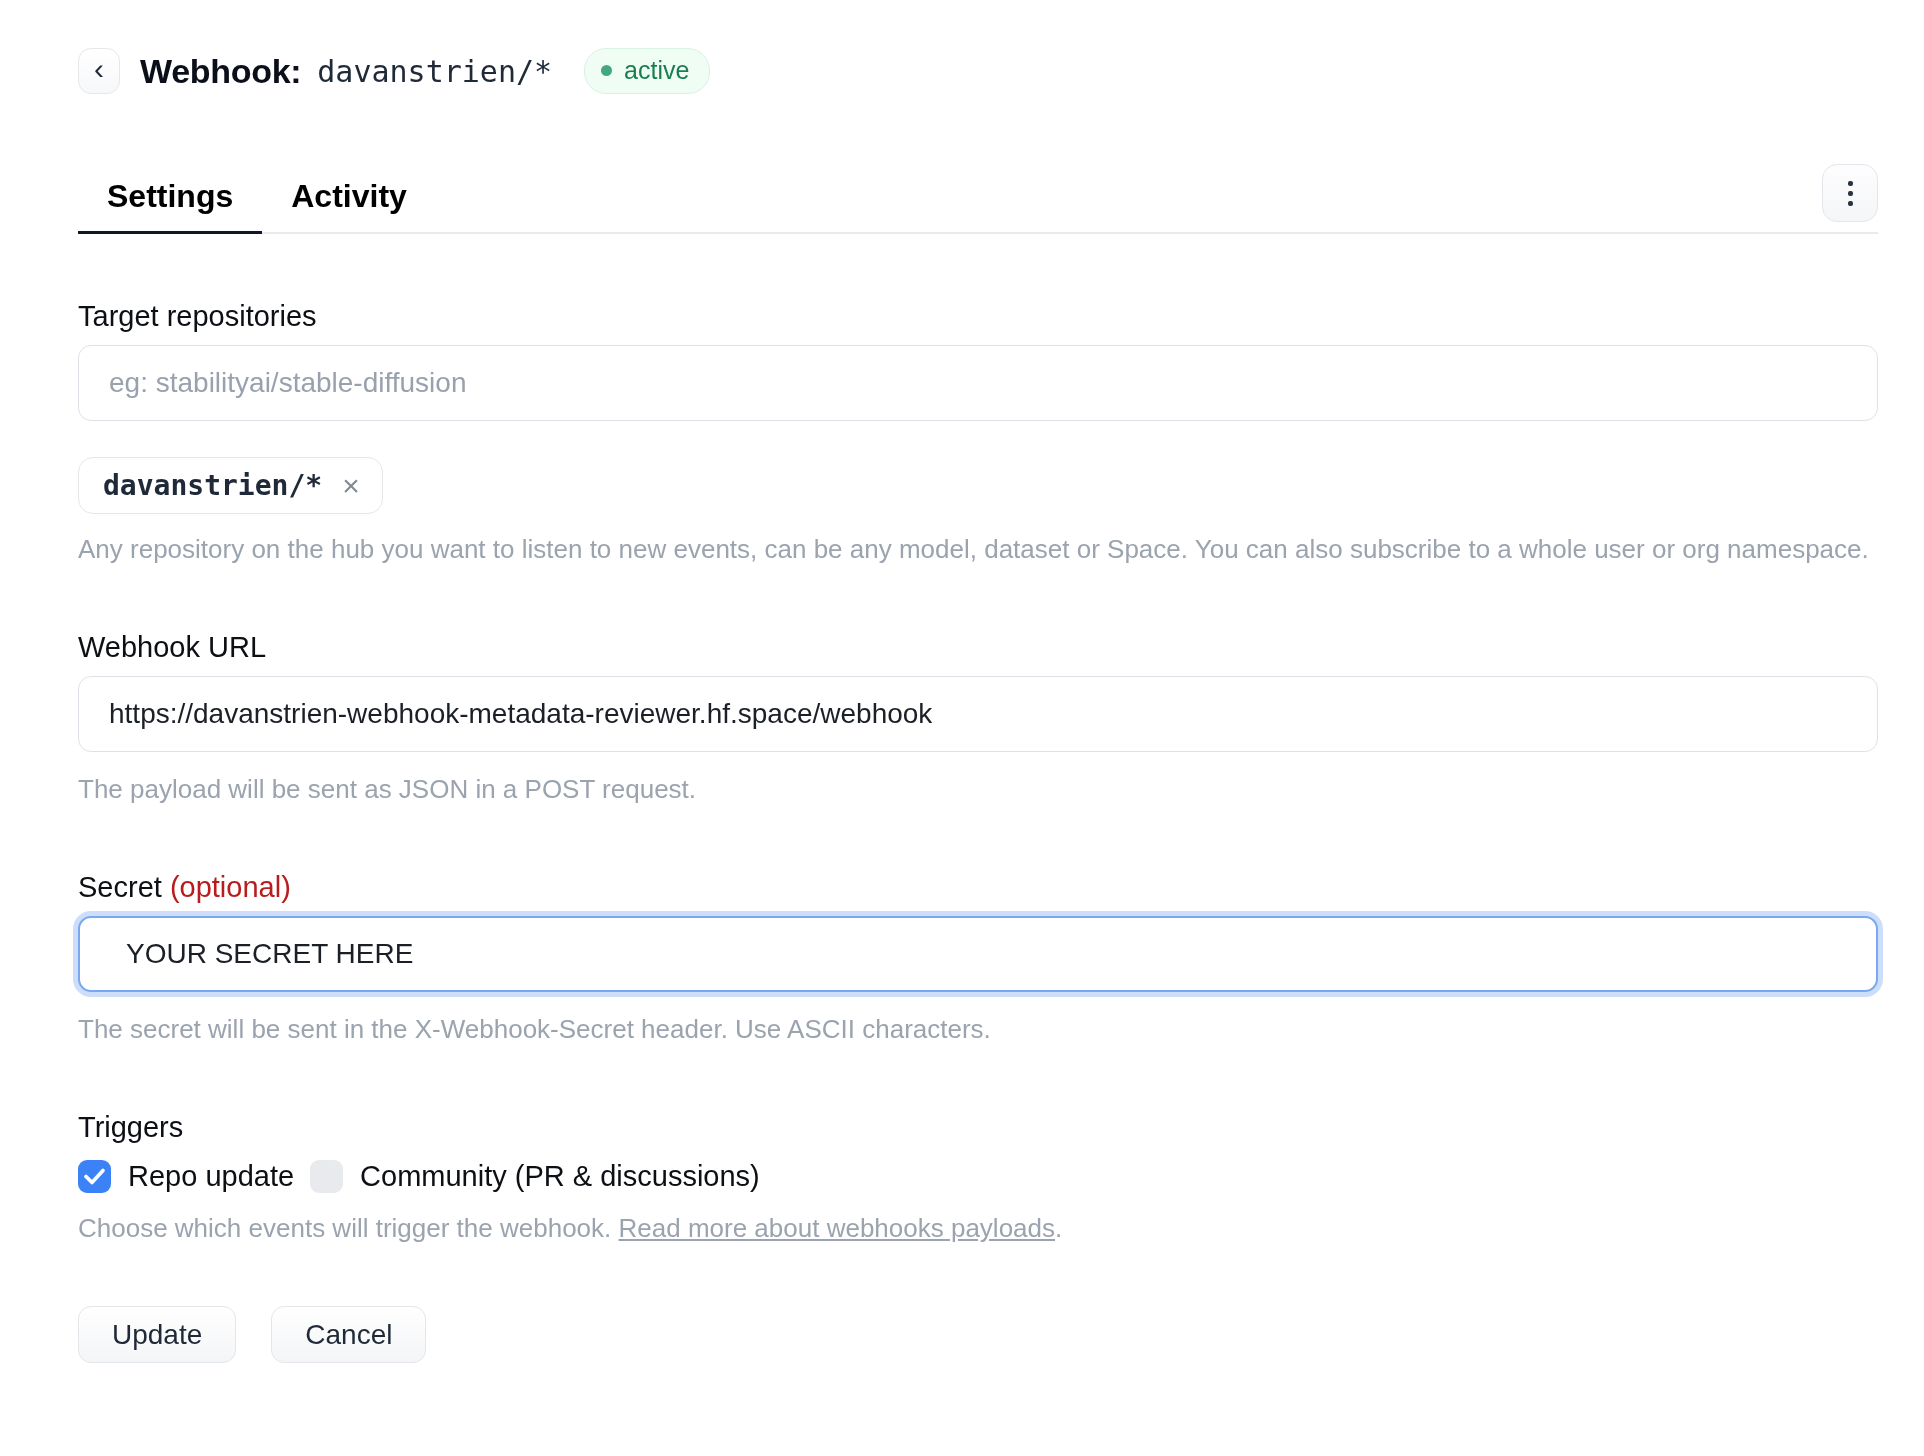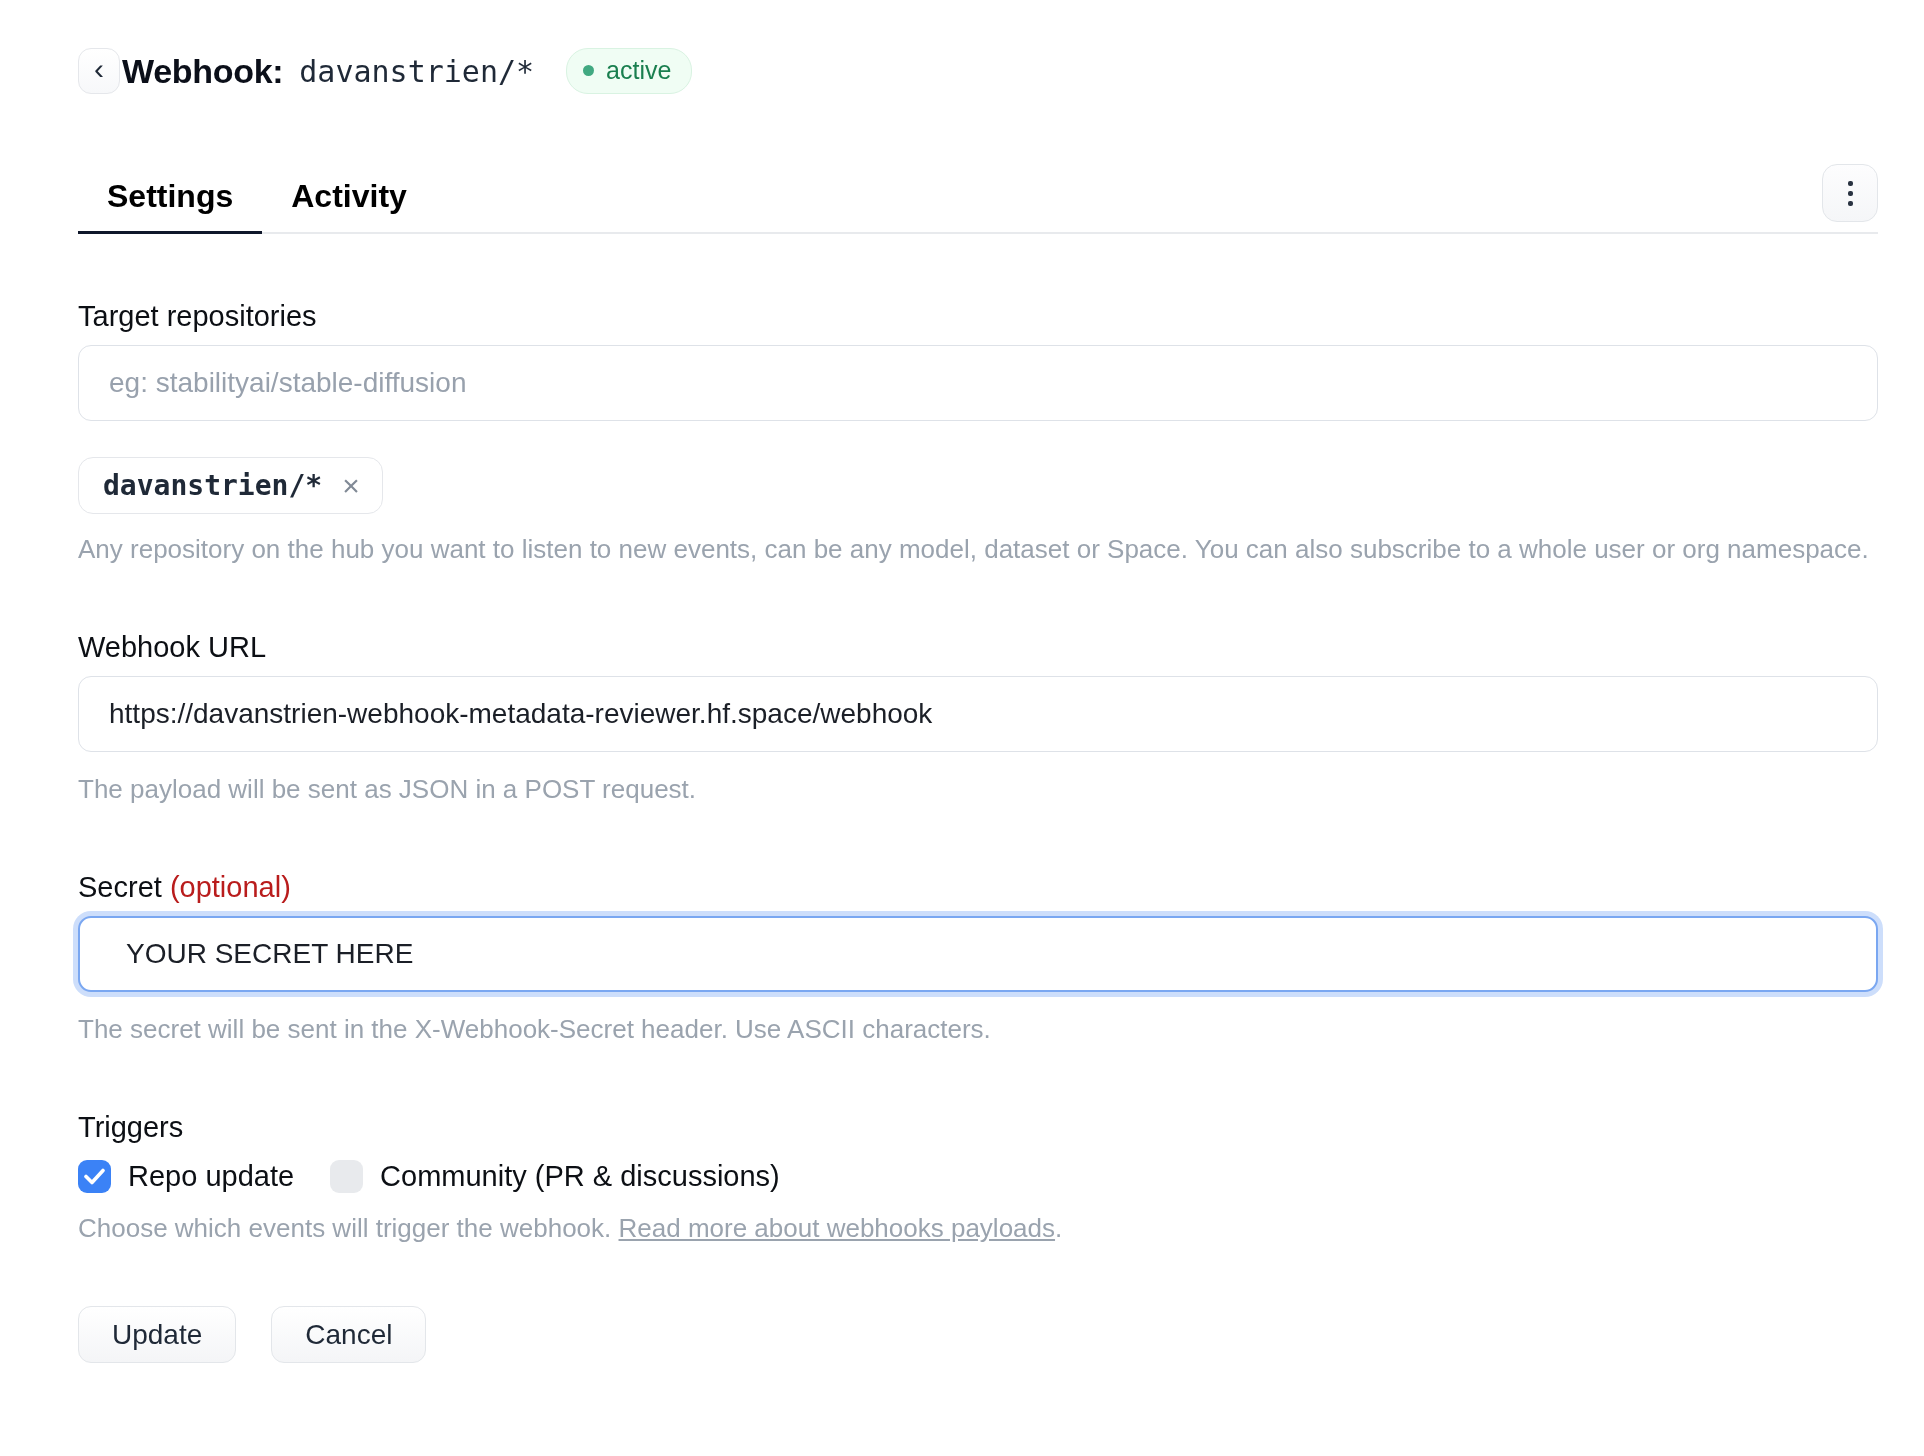--- a/index.html
+++ b/index.html
@@ -8,21 +8,21 @@
 
   
   .header-row { display: flex; align-items: center; }
   .back-btn {
     width: 42px; height: 46px; border: 1.5px solid #e5e7eb; border-radius: 13px;
     background: linear-gradient(180deg, #ffffff, #f7f8fa);
     display: flex; align-items: center; justify-content: center;
     color: #1f2937; font-size: 30px; line-height: 1; cursor: pointer; flex: 0 0 auto;
     padding-bottom: 4px;
   }
-  .page-title { font-size: 34px; font-weight: 700; color: #0b0f19; margin-left: 2px; letter-spacing: -0.3px; }
+  .page-title { font-size: 34px; font-weight: 700; color: #0b0f19; margin-left: 20px; letter-spacing: -0.3px; }
   .page-title-name { font-family: "DejaVu Sans Mono", monospace; font-weight: 400; font-size: 30px; color: #1f2937; margin-left: 16px; }
   .status-badge {
     display: inline-flex; align-items: center; gap: 12px; margin-left: 32px;
     background: #f0fdf4; border: 1.5px solid #d9f3e2; border-radius: 22px;
     padding: 7px 20px 8px 16px;
   }
   .status-dot { width: 11px; height: 11px; border-radius: 50%; background: #41a981; }
   .status-text { font-size: 25px; color: #1a7f4f; }
 
   
@@ -59,21 +59,21 @@
 
   .tag-row { margin-top: 36px; }
   .repo-tag {
     display: inline-flex; align-items: center; gap: 20px; height: 57px;
     border: 1.5px solid #e5e7eb; border-radius: 15px; background: #ffffff; padding: 0 22px 0 24px;
   }
   .repo-tag .tag-text { font-family: "DejaVu Sans Mono", monospace; font-weight: 700; font-size: 28px; color: #1f2937; }
   .repo-tag .tag-x { font-size: 30px; color: #818a96; line-height: 1; cursor: pointer; }
 
   
-  .trigger-row { display: flex; margin-top: 16px; gap: 36px; }
+  .trigger-row { display: flex; margin-top: 16px; gap: 16px; }
   .trigger-option { display: flex; align-items: center; gap: 17px; cursor: pointer; }
   .checkbox {
     width: 33px; height: 33px; border-radius: 9px; background: #e8eaed; flex: 0 0 auto;
     display: flex; align-items: center; justify-content: center;
   }
   .checkbox.checked { background: #3b82f6; }
   .checkbox svg { display: none; }
   .checkbox.checked svg { display: block; }
   .trigger-label { font-size: 29px; color: #0c0f14; }
 

